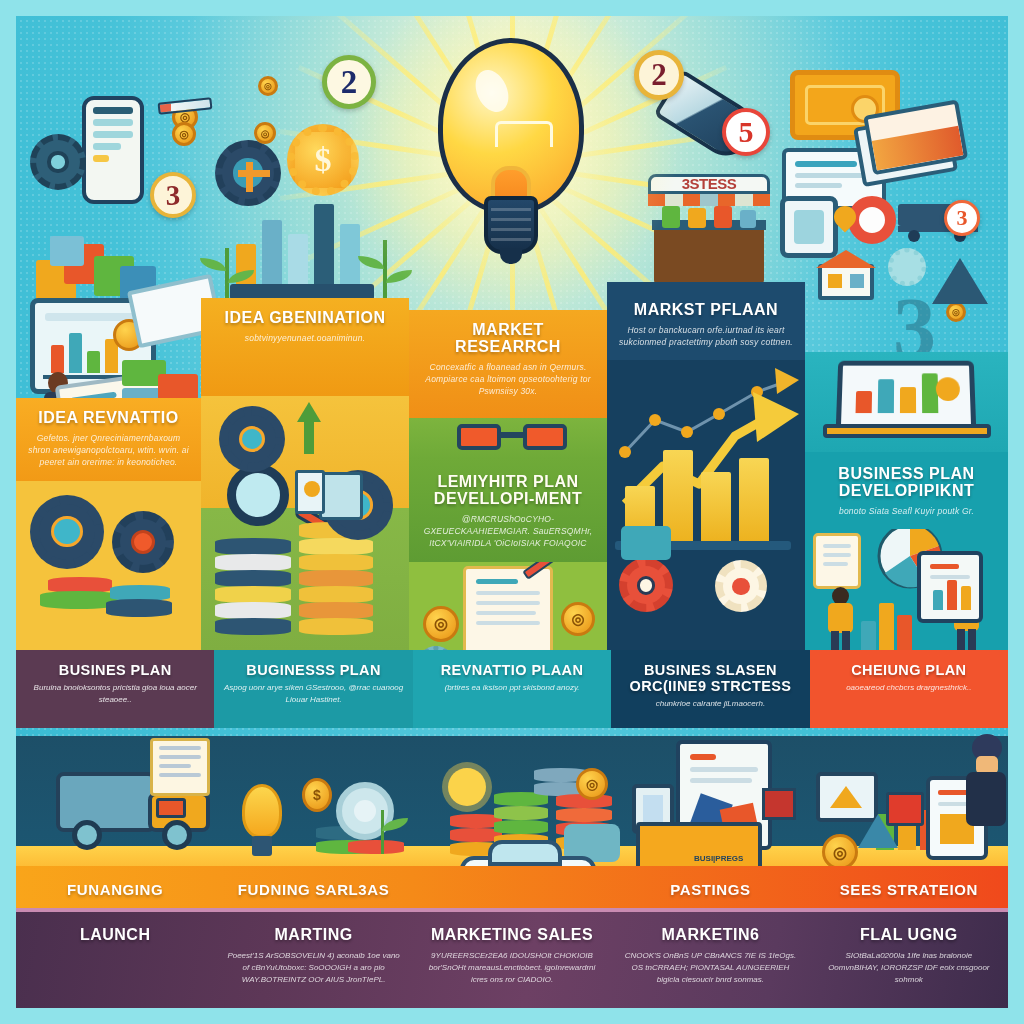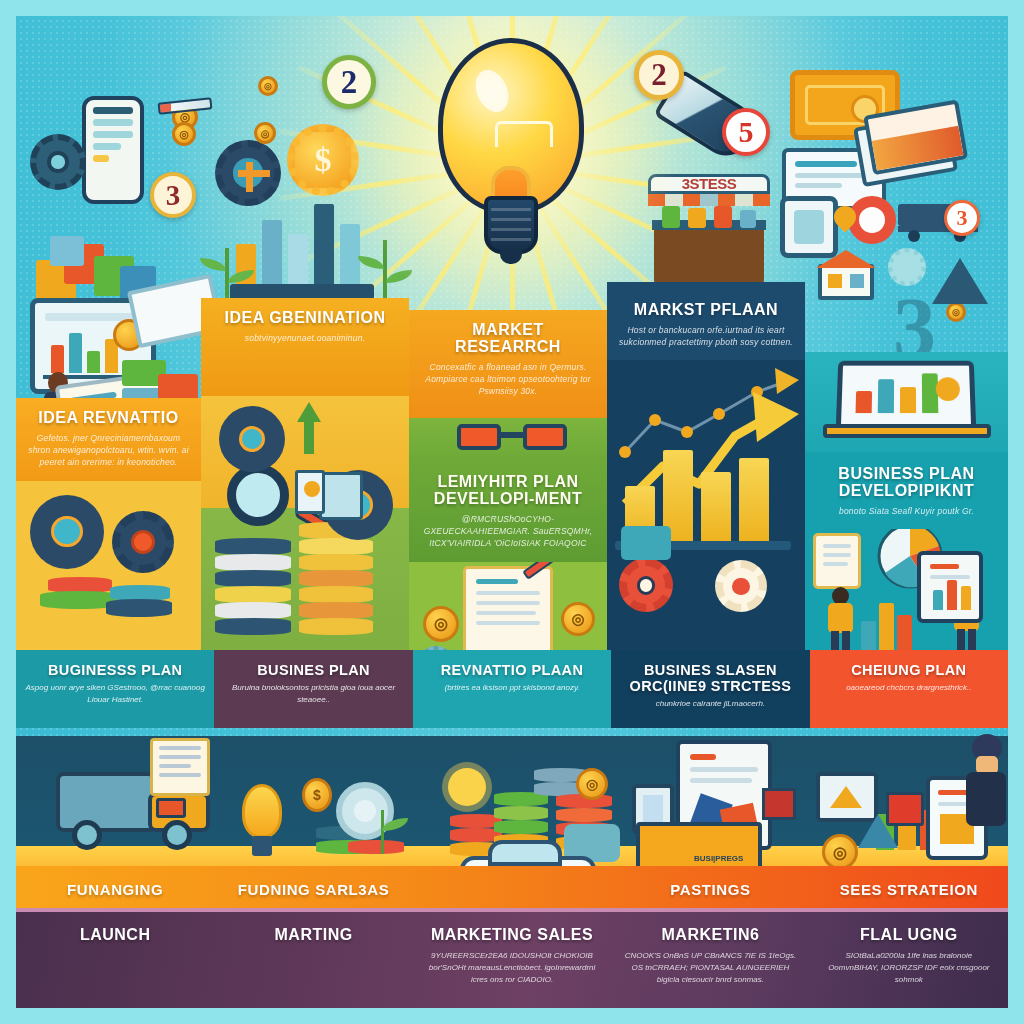--- a/index.html
+++ b/index.html
@@ -492,27 +492,27 @@
         <div style="position:absolute; inset:26%; border-radius:50%; background:#fdf6e4; border:3px solid #2a3b55;"></div>
       </div>
       <div class="ico" style="left:108px; top:200px; width:52px; height:52px; border-radius:50%; background:#fdf6e4; border:8px dashed #f0e2c0;">
         <div style="position:absolute; inset:26%; border-radius:50%; background:#e8503a;"></div>
       </div>
       <div class="ico" style="left:14px; top:166px; width:50px; height:34px; background:#3fa8b8; border-radius:5px;"></div>
     </div>
   </div>
 
   <div class="band" style="top:650px;" id="planband">
+      <div class="cell" style="background: rgb(91, 58, 82);">
+        <h4>BUSINES PLAN</h4>
+        <p>Buruina bnoioksontos pricistia gioa ioua aocer steaoee..</p>
+      </div>
       <div class="cell" style="background: rgb(28, 154, 165);">
         <h4>BUGINESSS PLAN</h4>
         <p>Aspog uonr arye siken GSestrooo, @rrac cuanoog Liouar Hastinet.</p>
-      </div>
-      <div class="cell" style="background: rgb(91, 58, 82);">
-        <h4>BUSINES PLAN</h4>
-        <p>Buruina bnoioksontos pricistia gioa ioua aocer steaoee..</p>
       </div>
       <div class="cell" style="background: rgb(31, 165, 176);">
         <h4>REVNATTIO PLAAN</h4>
         <p>(brtires ea iksison ppt skisbond anozy.</p>
       </div>
       <div class="cell" style="background: rgb(17, 63, 94);">
         <h4>BUSINES SLASEN ORC(IINE9 STRCTESS</h4>
         <p>chunkrioe caIrante jiLmaocerh.</p>
       </div>
       <div class="cell" style="background: rgb(242, 84, 45);">
@@ -622,20 +622,21 @@
       <div class="s">PASTINGS</div>
       <div class="s">SEES STRATEION</div>
     </div>
 
   <div class="footer" id="footer">
       <div class="f">
         <h4>LAUNCH</h4>
       </div>
       <div class="f">
         <h4>MARTING</h4>
+        <p>Poeest'1S ArSOBSOVELIN 4) aconaib 1oe vano of cBnYuUtoboxc: SoOOOIGH a aro pio WAY.BOTREINTZ OOr AIUS JronTIePL.</p>
       </div>
       <div class="f">
         <h4>MARKETING SALES</h4>
         <p>9YUREERSCEr2EA6 IDOUSHOIt CHOKIOIB bor'SnOHt mareausLenctiobect. igoInrewardrni icres ons ror CIADOIO.</p>
       </div>
       <div class="f">
         <h4>MARKETIN6</h4>
         <p>CNOOK'S OnBnS UP CBnANCS 7IE IS 1IeOgs. OS tnCRRAEH; PIONTASAL AUNGEERIEH bigicla ciesoucir bnrd sonmas.</p>
       </div>
       <div class="f">

